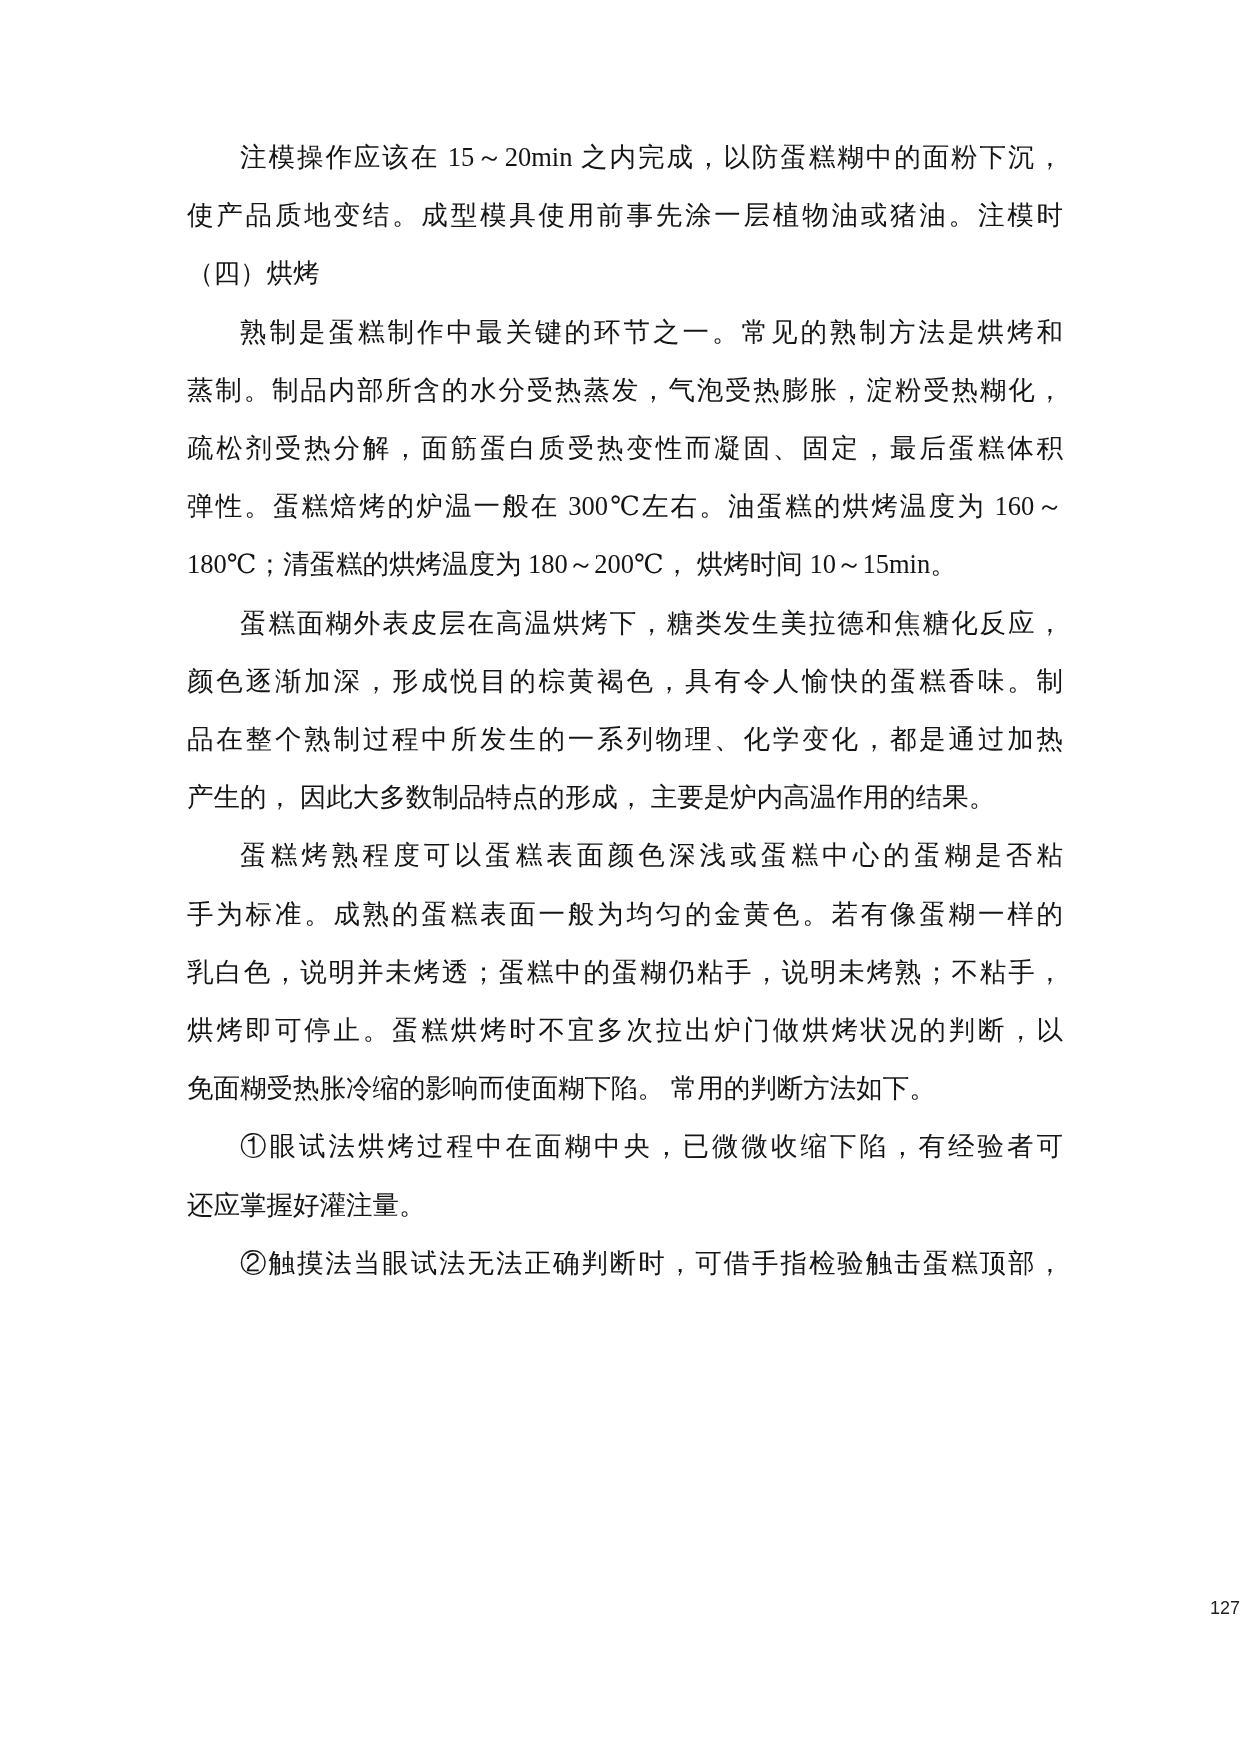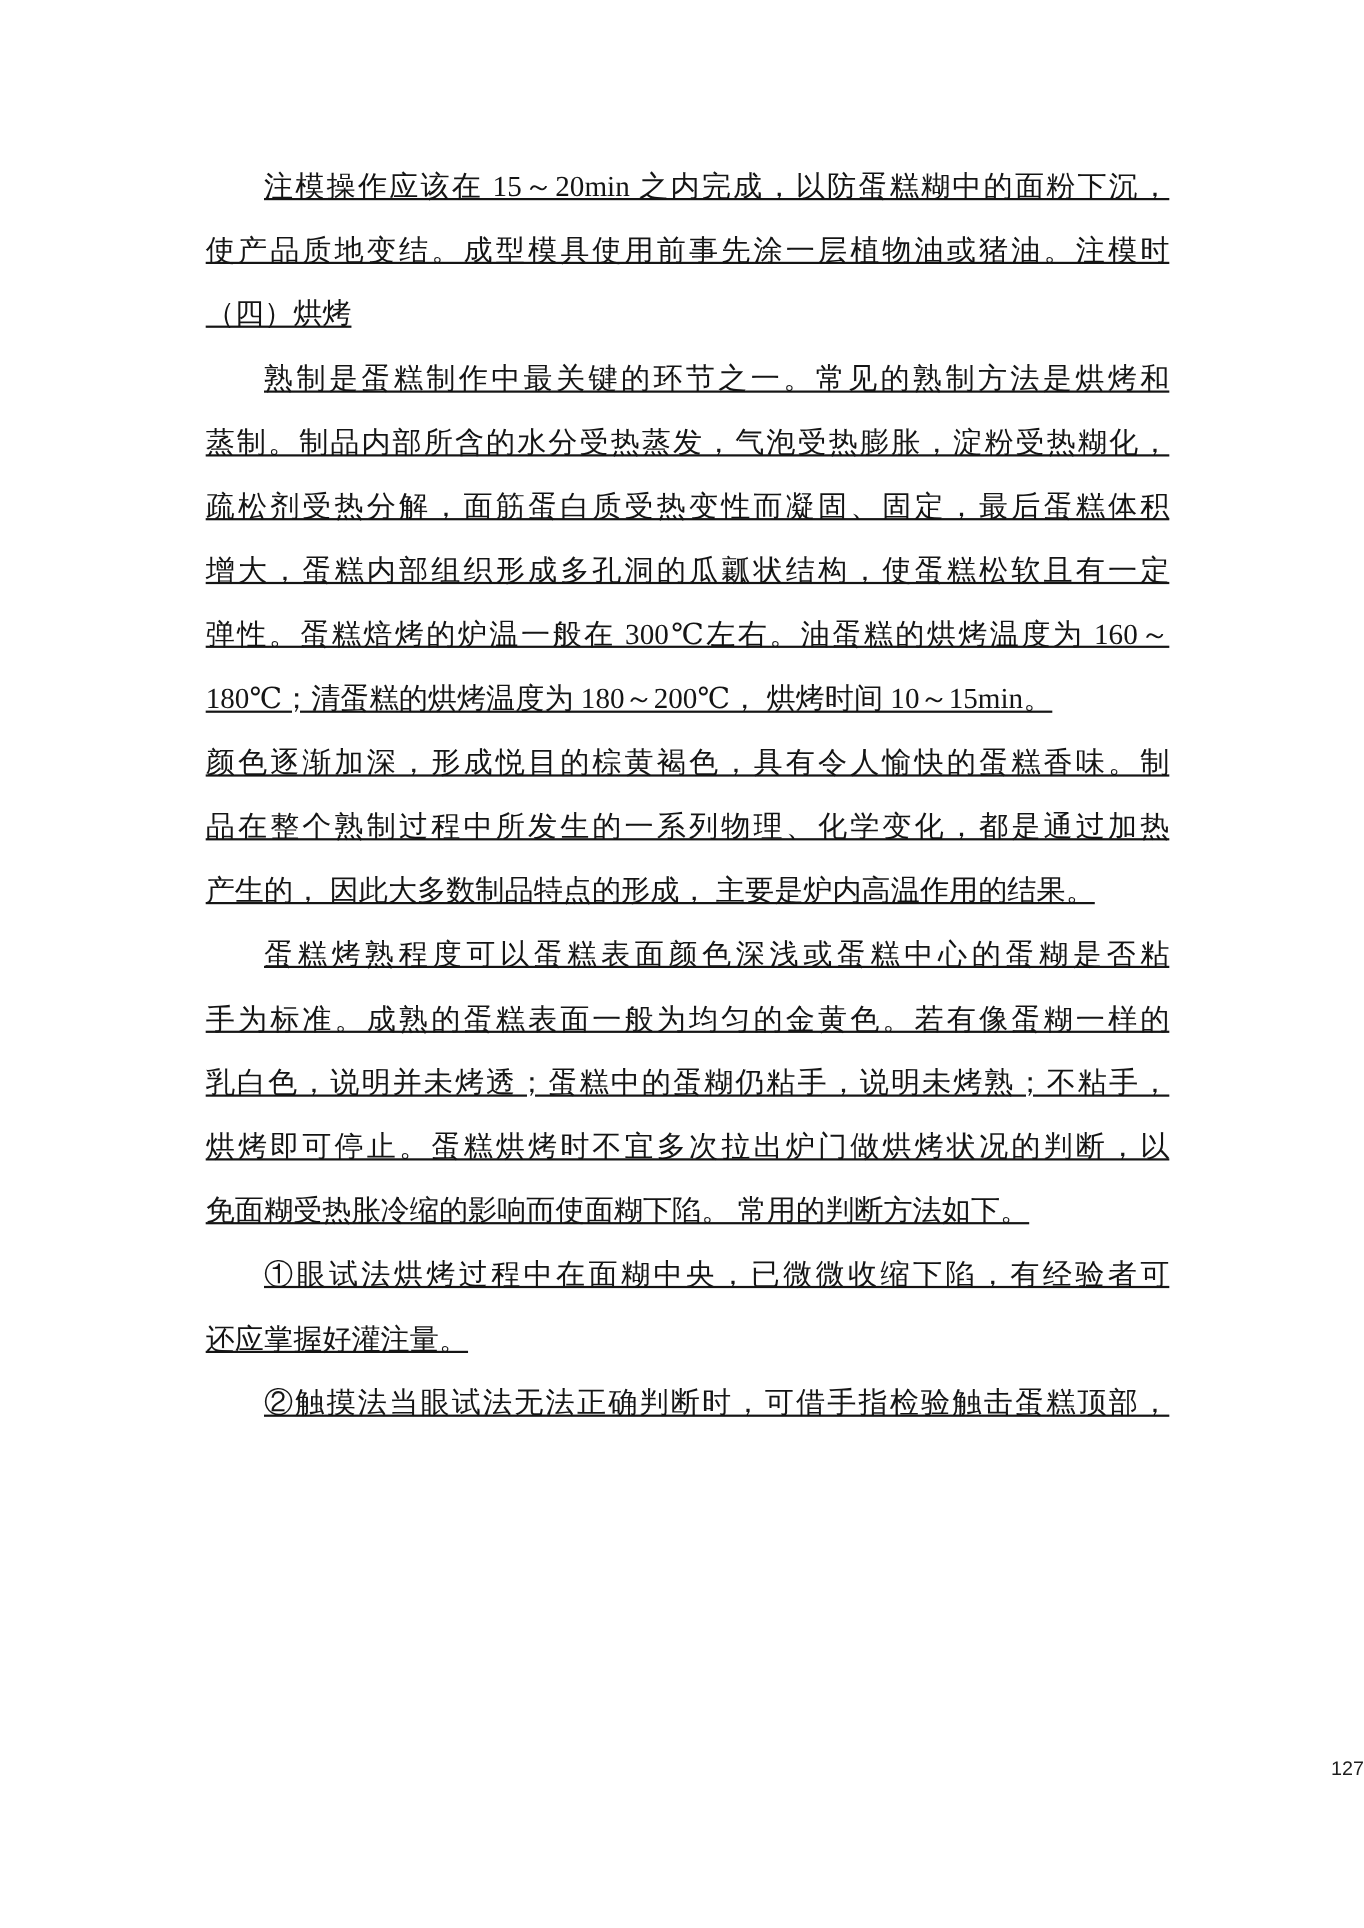--- a/index.html
+++ b/index.html
@@ -6,24 +6,23 @@
   .page{
     position:relative;
     width:1240px;height:1753px;
     background:#ffffff;
     overflow:hidden;
     font-family:"Liberation Serif","DejaVu Serif",serif;
     color:#151515;
   }
   .text-block{
     position:absolute;
-    left:187px;top:140px;width:876px;
+    left:187px;top:128px;width:876px;
     font-size:26.5px;
     line-height:58.2px;
-    text-decoration:underline;
   }
   .line{min-height:58.2px;text-align:left;}
   .line.indent{text-indent:2em;}
   .line.justify{
     text-align:justify;
     text-align-last:justify;
     text-justify:inter-ideograph;
   }
   .footer{
     position:absolute;
@@ -38,23 +37,23 @@
 <body>
 
 <div class="page">
   <div class="text-block">
       <div class="line indent justify">注模操作应该在 15～20min 之内完成，以防蛋糕糊中的面粉下沉，</div>
       <div class="line justify">使产品质地变结。成型模具使用前事先涂一层植物油或猪油。注模时</div>
       <div class="line">（四）烘烤</div>
       <div class="line indent justify">熟制是蛋糕制作中最关键的环节之一。常见的熟制方法是烘烤和</div>
       <div class="line justify">蒸制。制品内部所含的水分受热蒸发，气泡受热膨胀，淀粉受热糊化，</div>
       <div class="line justify">疏松剂受热分解，面筋蛋白质受热变性而凝固、固定，最后蛋糕体积</div>
-      <div class="line justify">增大，蛋糕内部组织形成多孔洞的瓜瓤状结构，使蛋糕松软且有一定</div>
       <div class="line justify">弹性。蛋糕焙烤的炉温一般在 300℃左右。油蛋糕的烘烤温度为 160～</div>
       <div class="line">180℃；清蛋糕的烘烤温度为 180～200℃，&nbsp;烘烤时间 10～15min。</div>
+      <div class="line indent justify">蛋糕面糊外表皮层在高温烘烤下，糖类发生美拉德和焦糖化反应，</div>
       <div class="line justify">颜色逐渐加深，形成悦目的棕黄褐色，具有令人愉快的蛋糕香味。制</div>
       <div class="line justify">品在整个熟制过程中所发生的一系列物理、化学变化，都是通过加热</div>
       <div class="line">产生的，&nbsp;因此大多数制品特点的形成，&nbsp;主要是炉内高温作用的结果。</div>
       <div class="line indent justify">蛋糕烤熟程度可以蛋糕表面颜色深浅或蛋糕中心的蛋糊是否粘</div>
       <div class="line justify">手为标准。成熟的蛋糕表面一般为均匀的金黄色。若有像蛋糊一样的</div>
       <div class="line justify">乳白色，说明并未烤透；蛋糕中的蛋糊仍粘手，说明未烤熟；不粘手，</div>
       <div class="line justify">烘烤即可停止。蛋糕烘烤时不宜多次拉出炉门做烘烤状况的判断，以</div>
       <div class="line">免面糊受热胀冷缩的影响而使面糊下陷。&nbsp;常用的判断方法如下。</div>
       <div class="line indent justify">①眼试法烘烤过程中在面糊中央，已微微收缩下陷，有经验者可</div>
       <div class="line">还应掌握好灌注量。</div>

